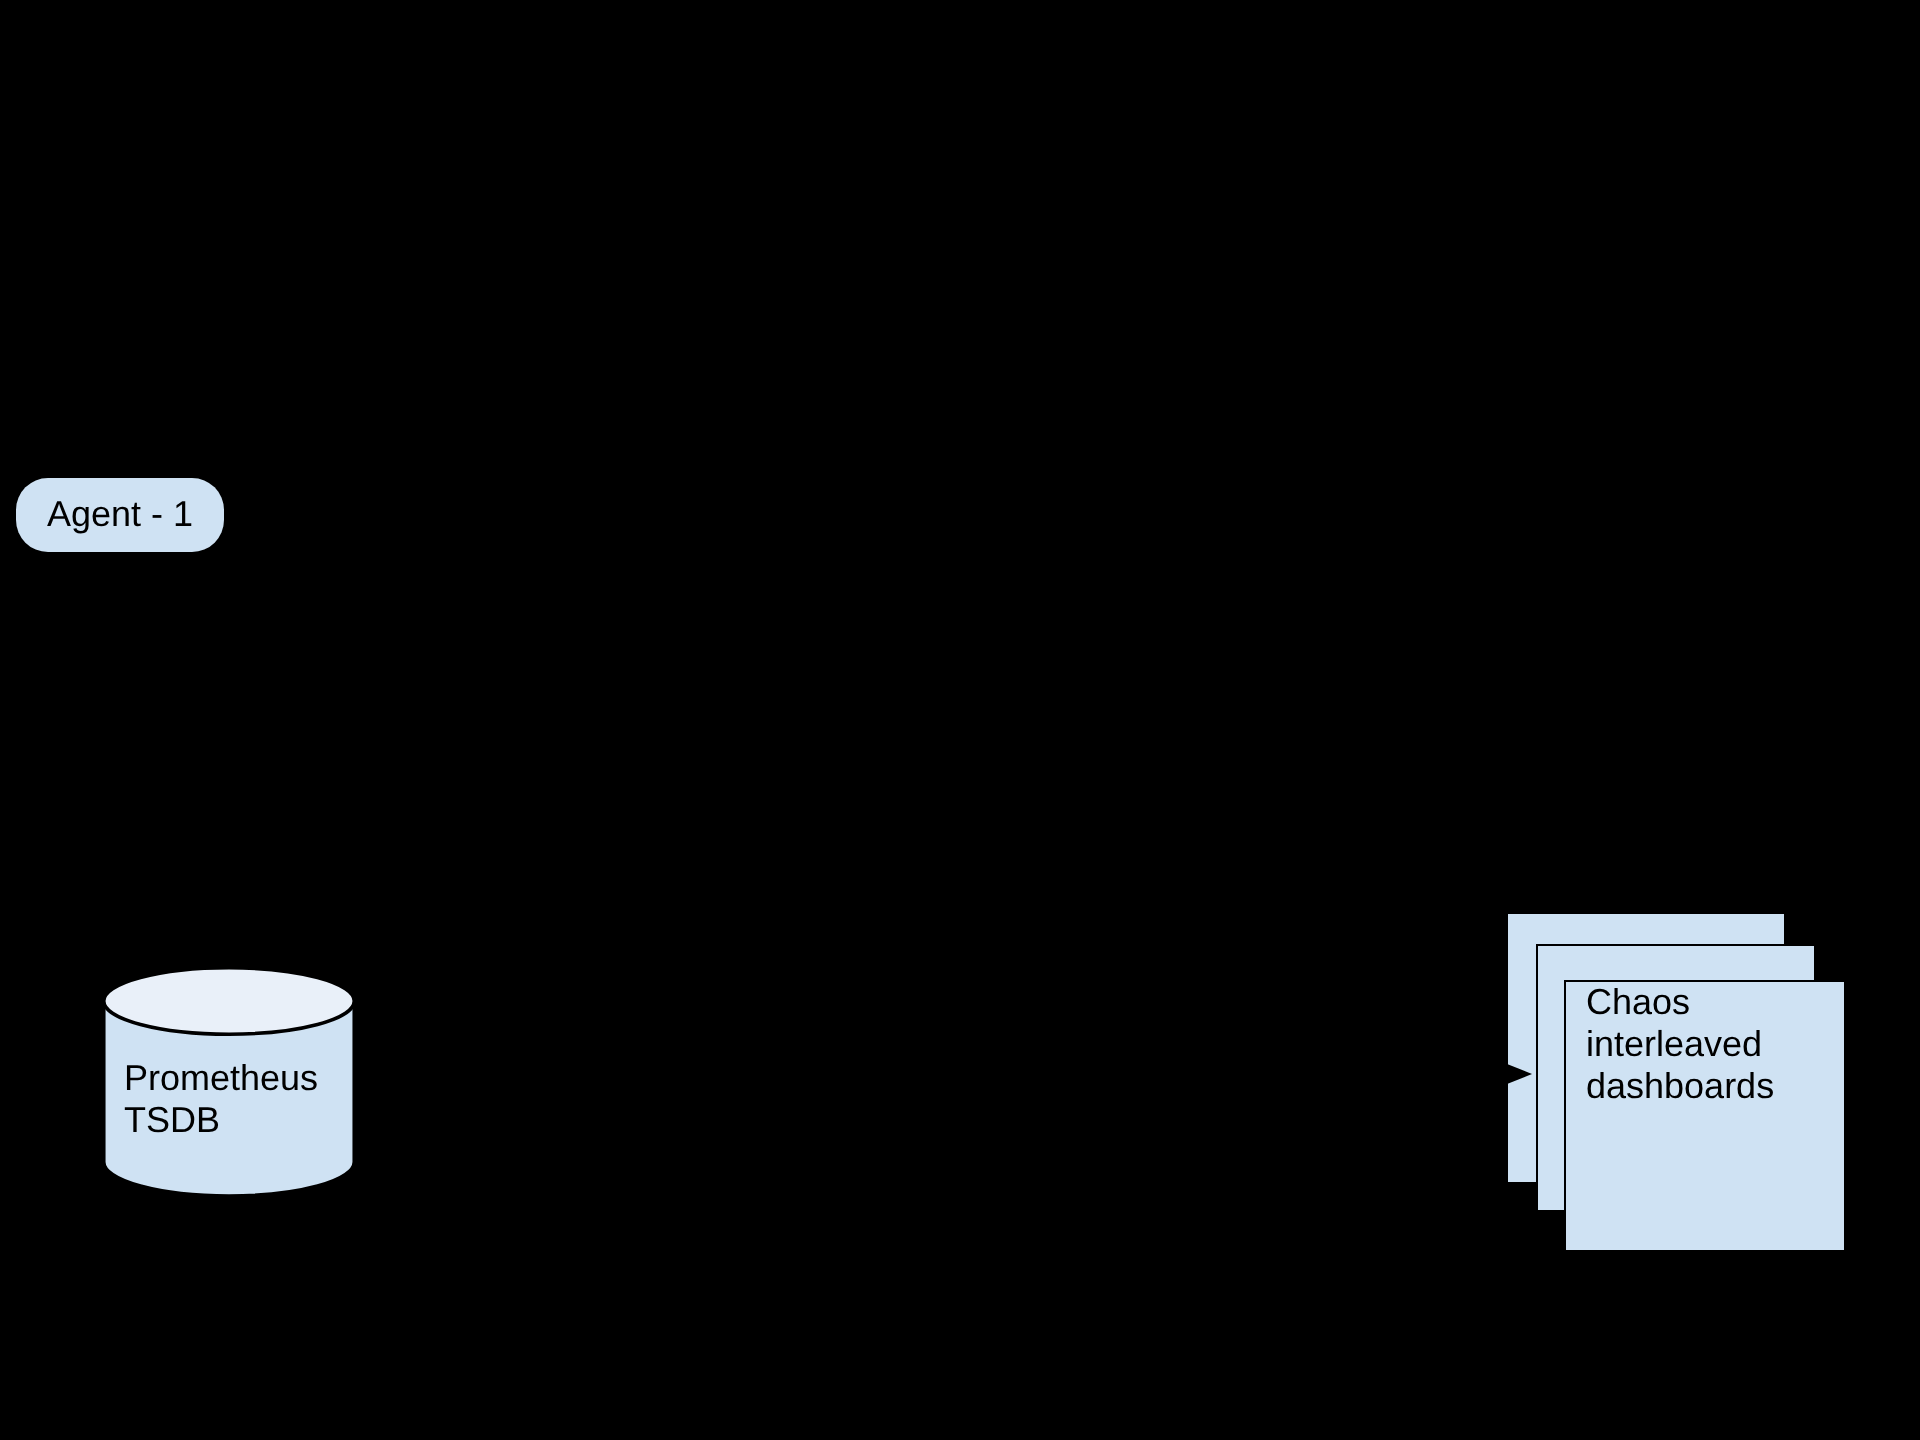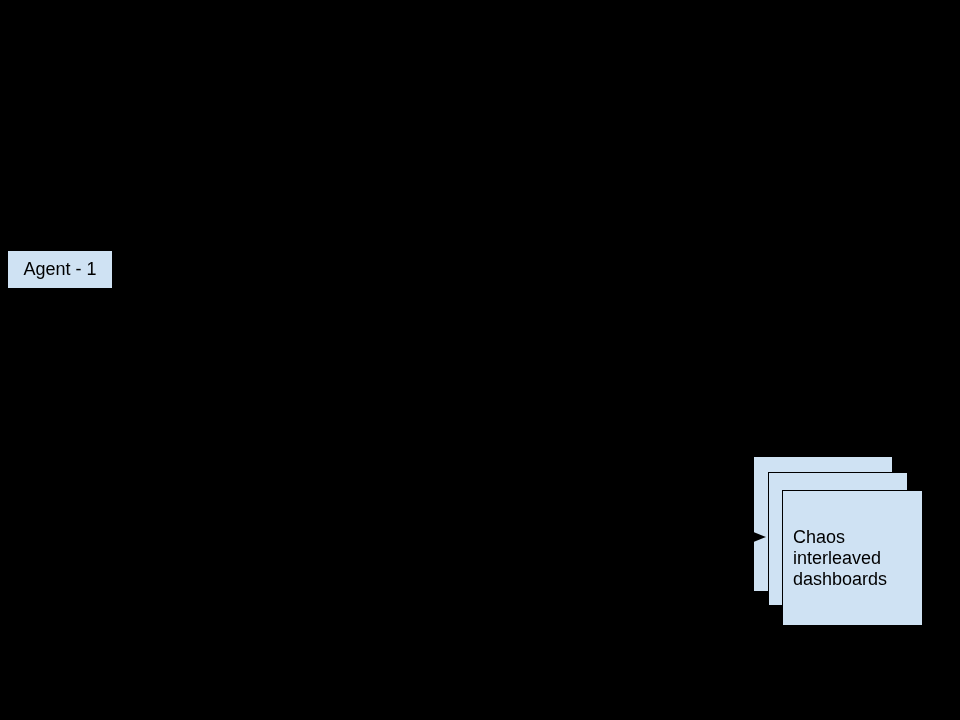--- a/index.html
+++ b/index.html
@@ -23,25 +23,24 @@
   .shape-label {
     color: var(--text_color);
     font-size: 18px;
     line-height: 21px;
     white-space: pre-line;
   }
   
   .agent {
     position: absolute;
     background: var(--shape_fill);
-    border-radius: 0;
+    border-radius: 16px;
     display: flex;
     align-items: center;
     justify-content: center;
-    margin-top: 12px;
   }
   
   .cylinder-wrap { position: absolute; left: 51px; top: 483px; width: 127px; height: 116px; }
   .cylinder-wrap svg { position: absolute; left: 0; top: 0; }
   .cylinder-label { position: absolute; left: 11px; top: 46px; width: 112px; }
   
   .control-plane {
     position: absolute;
     left: 392px; top: 480px; width: 201px; height: 118px;
     background: var(--shape_fill);
@@ -53,21 +52,21 @@
   
   .dash-square {
     position: absolute;
     background: var(--shape_fill);
     border: 1.5px solid var(--line_color);
     box-sizing: border-box;
   }
   .dash-back   { left: 753px; top: 456px; width: 140px; height: 136px; z-index: 1; }
   .dash-middle { left: 768px; top: 472px; width: 140px; height: 134px; z-index: 2; }
   .dash-front  { left: 782px; top: 490px; width: 141px; height: 136px; z-index: 3;
-                 display: flex; align-items: center; }
+                 display: flex; align-items: flex-start; }
   .dash-front .shape-label { padding-left: 10px; }
   
   .arrowhead {
     position: absolute;
     left: 751px; top: 531px;
     width: 0; height: 0;
     border-top: 6px solid transparent;
     border-bottom: 6px solid transparent;
     border-left: 15px solid var(--line_color);
     z-index: 4;
@@ -75,20 +74,34 @@
 </style>
 </head>
 <body>
 
 <div class="stage">
 
   <div class="agent" style="left:8px; top:239px; width:104px; height:37px;">
     <span class="shape-label">Agent - 1</span>
   </div>
 
+  <div class="cylinder-wrap">
+    <svg width="127" height="116" viewBox="0 0 127 116">
+
+      <ellipse cx="63.5" cy="98" rx="62.6" ry="17" style="fill:var(--shape_fill); stroke:var(--line_color); stroke-width:1.75"></ellipse>
+
+      <rect x="0.9" y="17.5" width="125.2" height="80.5" style="fill:var(--shape_fill); stroke:none"></rect>
+      <line x1="0.9" y1="17.5" x2="0.9" y2="98" style="stroke:var(--line_color); stroke-width:1.75"></line>
+      <line x1="126.1" y1="17.5" x2="126.1" y2="98" style="stroke:var(--line_color); stroke-width:1.75"></line>
+
+      <ellipse cx="63.5" cy="17.5" rx="62.6" ry="16.6" style="fill:var(--cylinder_top_fill); stroke:var(--line_color); stroke-width:1.75"></ellipse>
+    </svg>
+    <div class="shape-label cylinder-label">Prometheus
+TSDB</div>
+  </div>
 
 
   <div class="dash-square dash-back"></div>
   <div class="dash-square dash-middle"></div>
   <div class="dash-square dash-front">
     <span class="shape-label">Chaos
 interleaved
 dashboards</span>
   </div>
 

